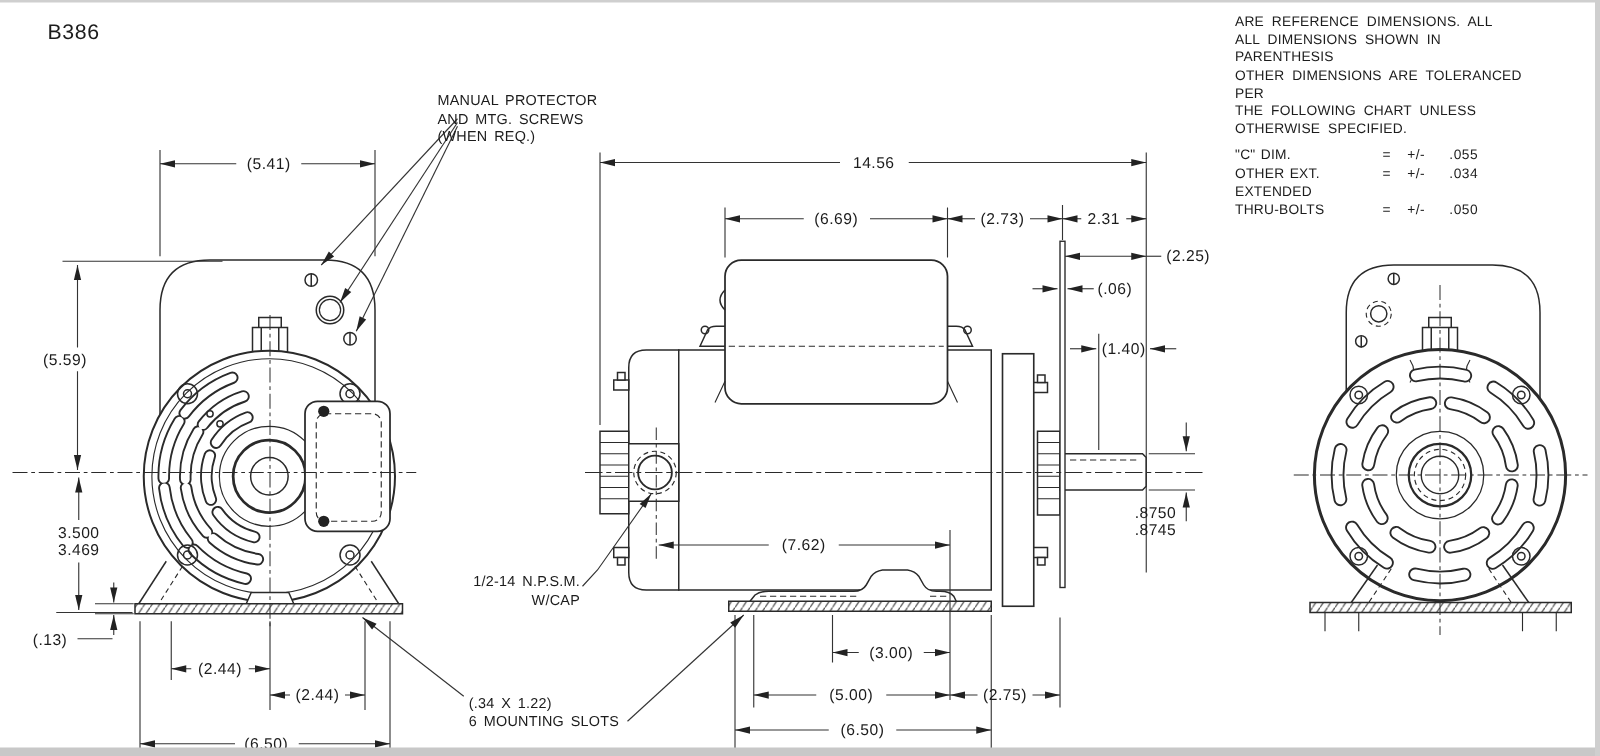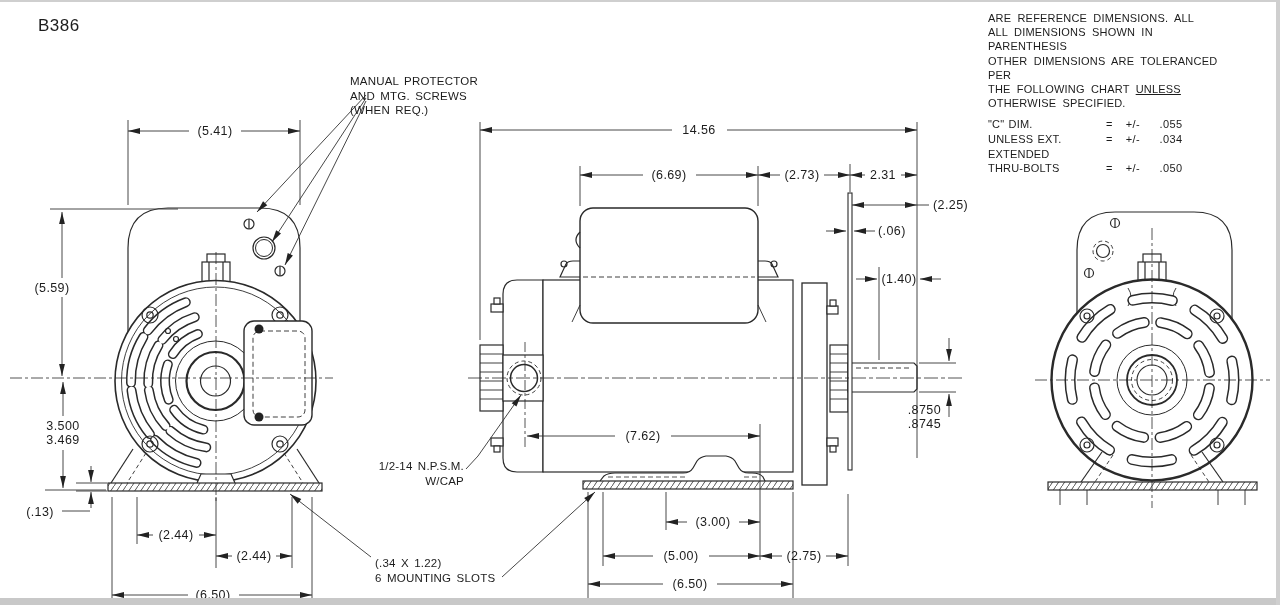--- a/index.html
+++ b/index.html
@@ -3,21 +3,21 @@
 <meta charset="utf-8">
 <style>
   html,body{margin:0;padding:0;background:#fff;}
   #page{position:relative;width:1280px;height:605px;background:#ffffff;overflow:hidden;
         font-family:"Liberation Sans",sans-serif;color:#1c1c1c;}
   .t{position:absolute;white-space:pre;}
   .pn{font-size:17px;letter-spacing:.5px;}
   .title{font-size:25px;}
   .notes{position:absolute;left:988px;top:11px;width:230px;font-size:11px;line-height:14.2px;
          letter-spacing:.2px;word-spacing:3px;}
-  .notes .u{text-decoration:underline;text-align:center;}
+  .notes .u{text-align:center;}
   .tolrows{margin-top:7px;}
   .tolrow{display:flex;align-items:flex-end;line-height:14.6px;}
   .tolrow .lab{width:118px;word-spacing:1px;}
   .tolrow .val{white-space:pre;letter-spacing:.4px;}
   .callout{position:absolute;font-size:11.5px;line-height:14.5px;letter-spacing:.2px;word-spacing:2px;}
   .r{text-align:right;}
   svg{position:absolute;left:0;top:0;}
   svg text{font-family:"Liberation Sans",sans-serif;font-size:12.5px;fill:#1c1c1c;letter-spacing:.4px;}
   .edge{position:absolute;background:#cfcfcf;}
 </style>
@@ -310,21 +310,21 @@
     <div>ALL DIMENSIONS SHOWN IN PARENTHESIS</div>
     <div>OTHER DIMENSIONS ARE TOLERANCED PER</div>
     <div><span>THE FOLLOWING CHART  </span><span class="u">UNLESS</span></div>
     <div>OTHERWISE SPECIFIED.</div>
     <div class="tolrows">
       <div class="tolrow">
         <span class="lab">"C" DIM.</span>
         <span class="val">=  +/-   .055</span>
       </div>
       <div class="tolrow">
-        <span class="lab">UNLESS EXT.</span>
+        <span class="lab">OTHER EXT.</span>
         <span class="val">=  +/-   .034</span>
       </div>
       <div class="tolrow">
         <span class="lab">
             <span style="display:block">EXTENDED</span>
             <span style="display:block">THRU-BOLTS</span>
           </span>
         <span class="val">=  +/-   .050</span>
       </div>
     </div>

